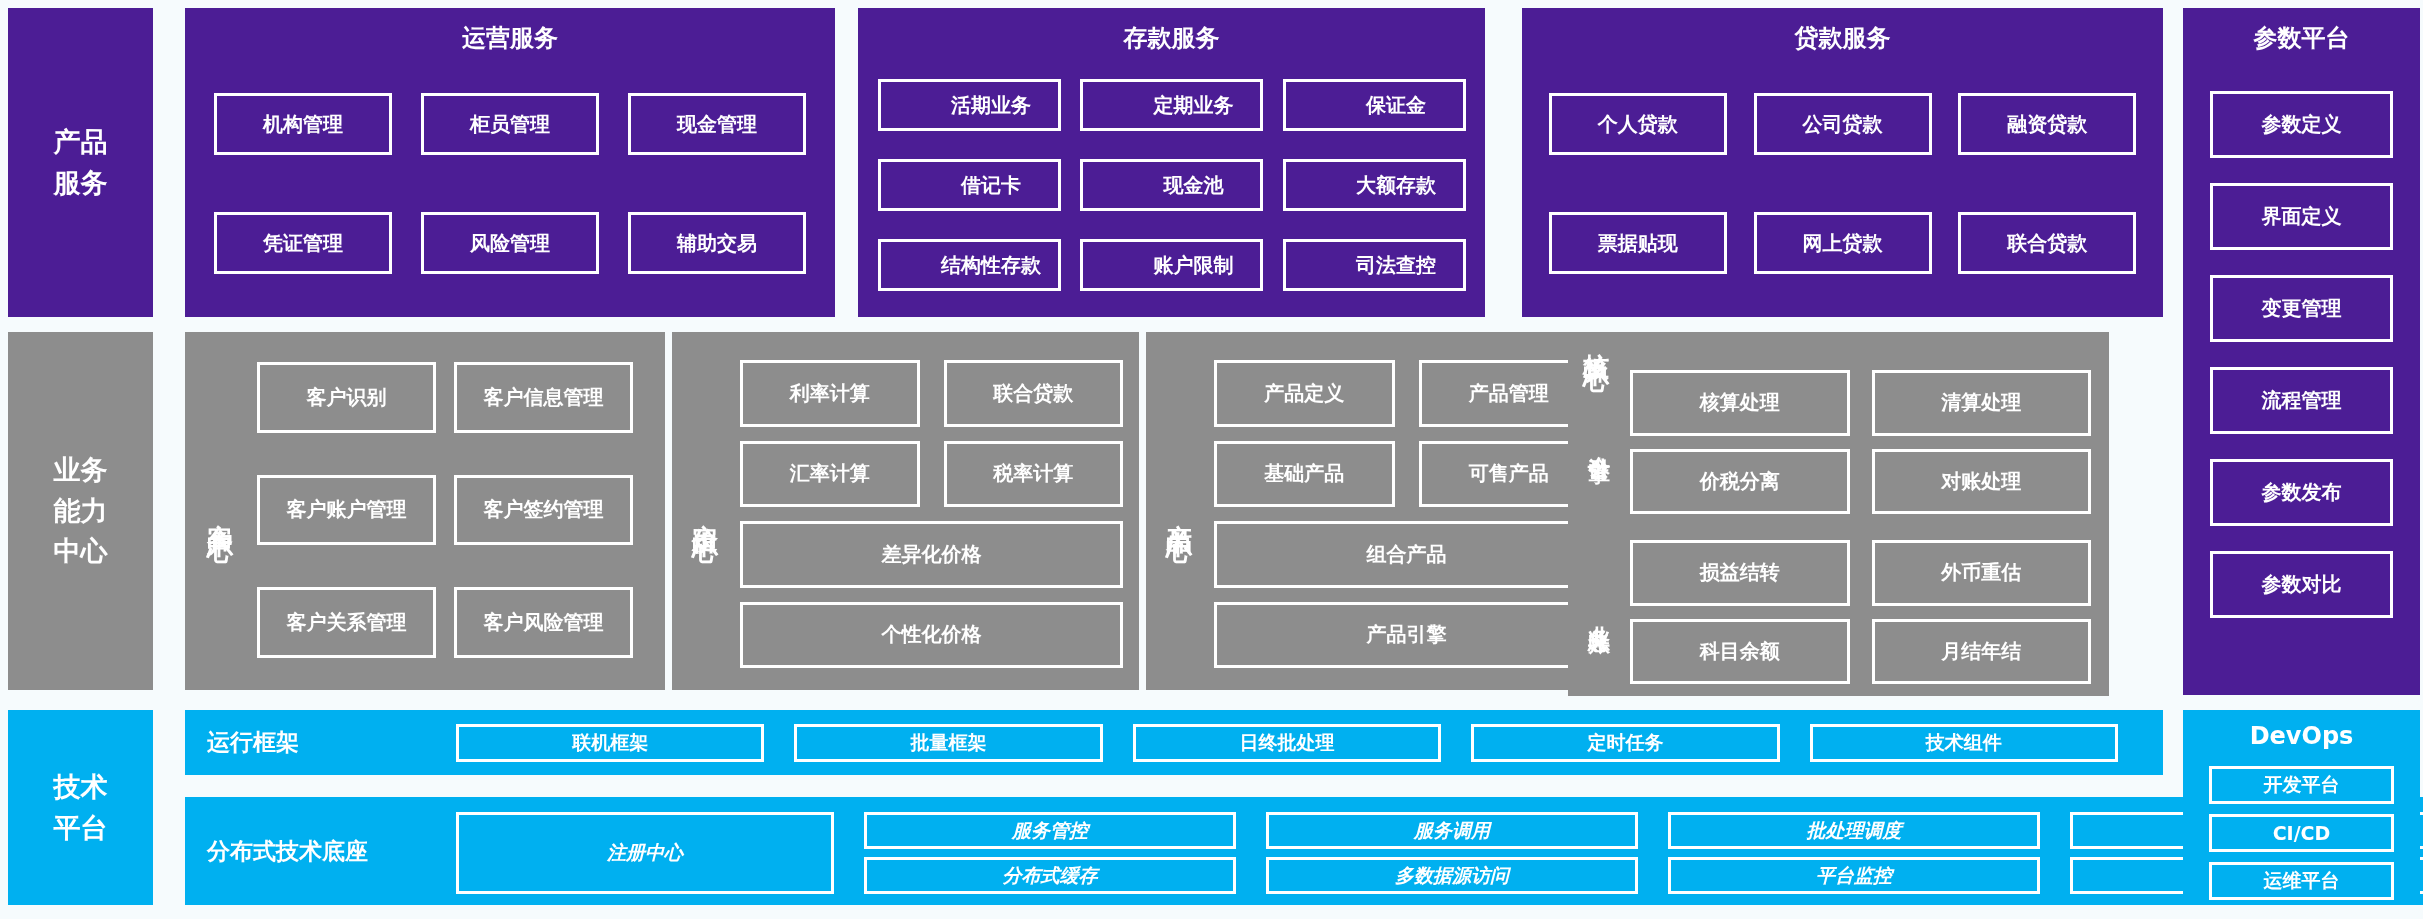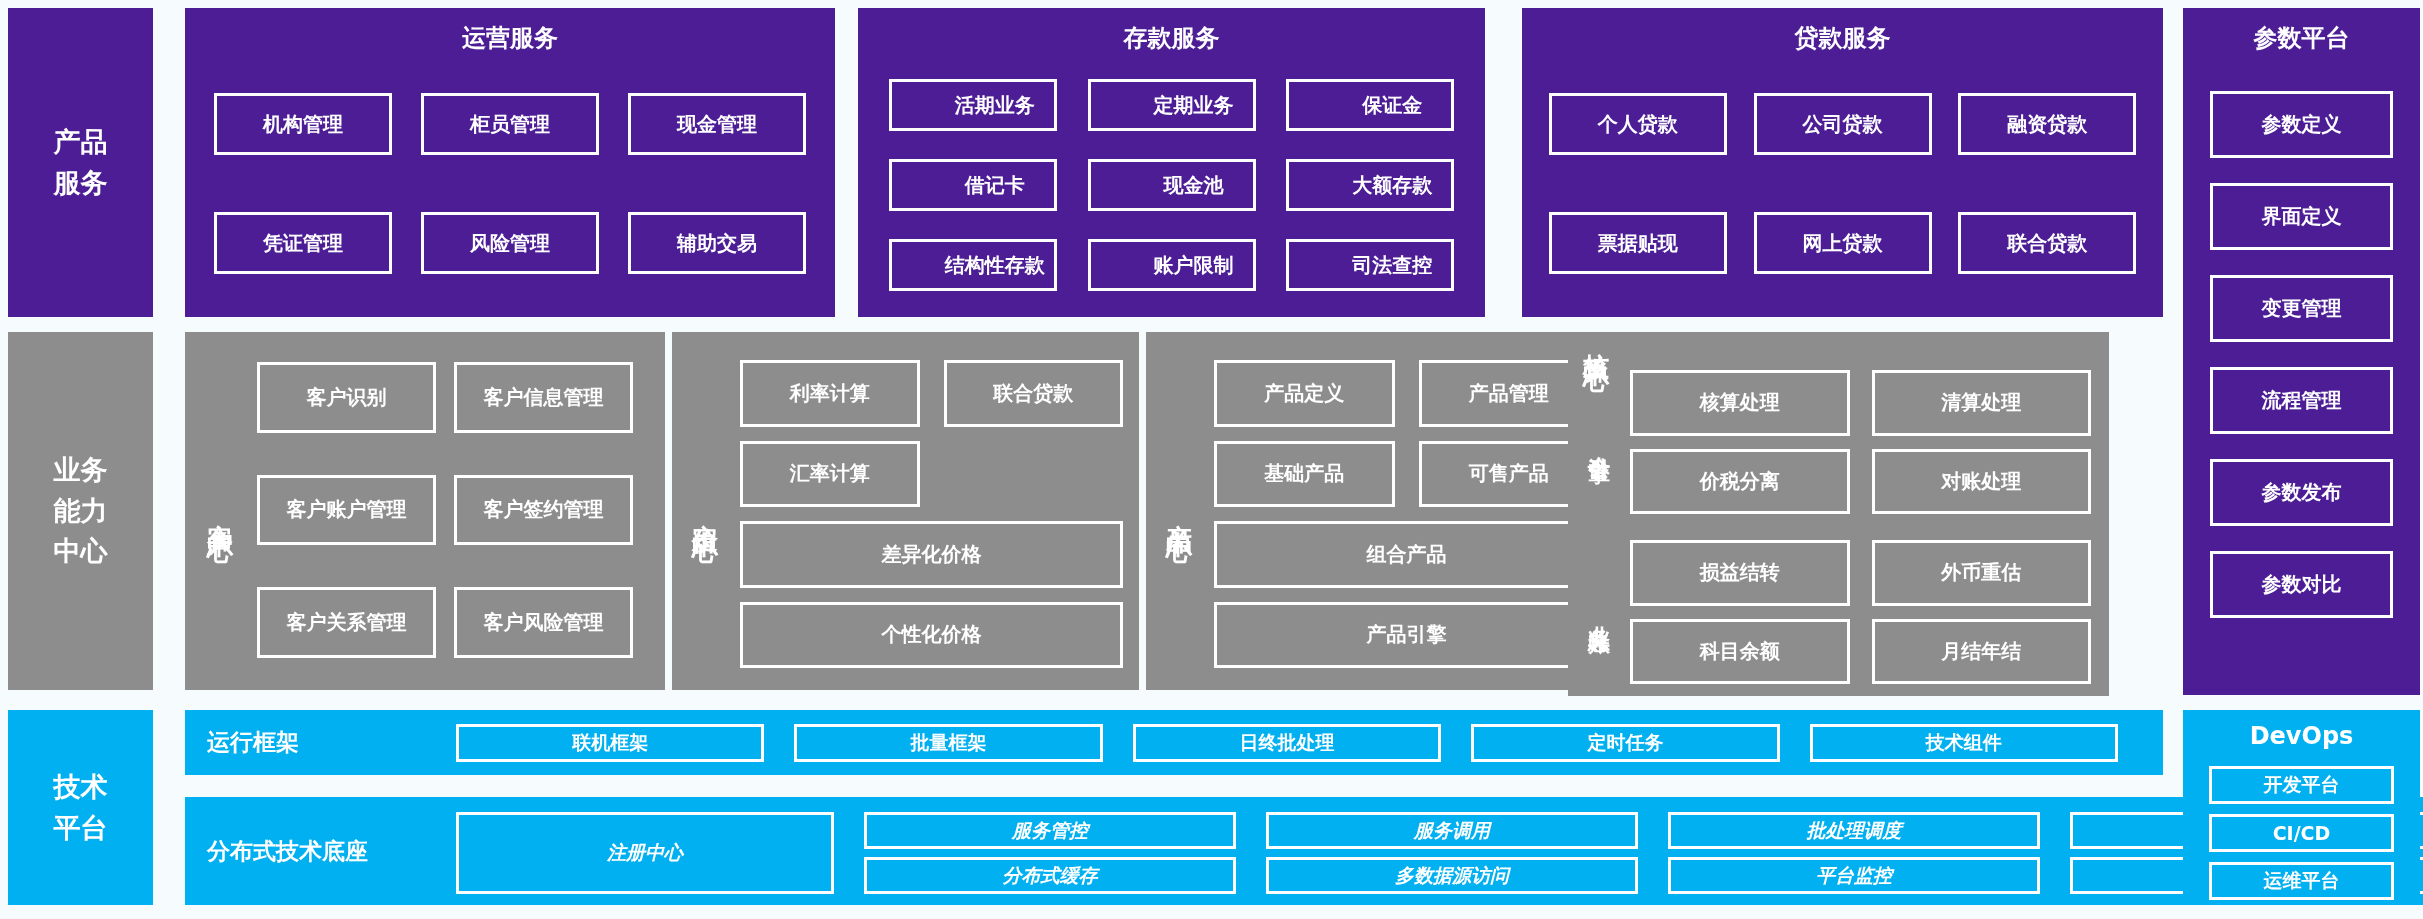--- a/index.html
+++ b/index.html
@@ -18,21 +18,21 @@
   }
   .svc-title{
     text-align:center;color:#fff;font-weight:700;font-size:24px;padding-top:14px;height:33px;
   }
   .box{
     border:3px solid #fff;display:flex;align-items:center;justify-content:center;
     color:#fff;font-weight:700;font-size:20px;box-sizing:border-box;text-align:center;
   }
   .row3{display:flex;justify-content:space-evenly;align-items:center;}
   .row3 .box{width:178px;height:62px;}
-  .dep .row3 .box{width:168px;height:52px;padding-left:44px;}
+  .dep .row3 .box{width:183px;height:52px;padding-left:44px;}
   .center{display:flex;}
   .vlabel{
     writing-mode:vertical-rl;text-orientation:upright;
     color:#fff;font-weight:700;font-size:26px;letter-spacing:4px;
     display:flex;align-items:center;justify-content:center;
   }
   .vlabel.small{font-size:22px;letter-spacing:2px;}
   .grid2{flex:1;display:grid;grid-template-columns:1fr 1fr;}
   .wide{grid-column:1 / -1;}
   .pcol{display:flex;flex-direction:column;gap:25px;padding:36px 27px 0 27px;}
@@ -135,20 +135,21 @@
       <div class="box">客户风险管理</div>
     </div>
   </div>
 
   <div class="abs gray center" style="left:672px;top:332px;width:467px;height:358px;">
     <div class="vlabel" style="width:68px;">定价中心</div>
     <div class="grid2" style="gap:14px 24px;padding:28px 16px 22px 0;">
       <div class="box">利率计算</div>
       <div class="box">联合贷款</div>
       <div class="box">汇率计算</div>
+      <div class="box">税率计算</div>
       <div class="box wide">差异化价格</div>
       <div class="box wide">个性化价格</div>
     </div>
   </div>
 
   <div class="abs gray center" style="left:1146px;top:332px;width:469px;height:358px;">
     <div class="vlabel" style="width:68px;">产品中心</div>
     <div class="grid2" style="gap:14px 24px;padding:28px 16px 22px 0;">
       <div class="box">产品定义</div>
       <div class="box">产品管理</div>

